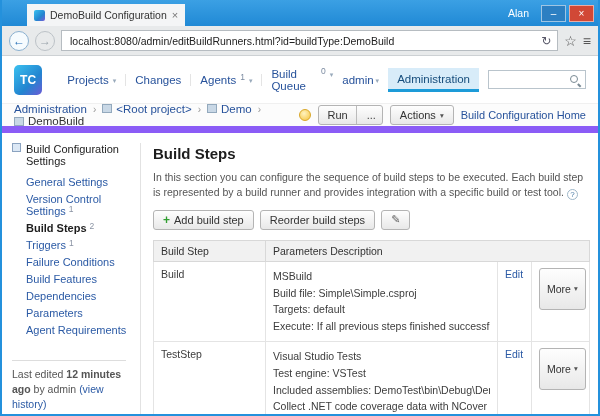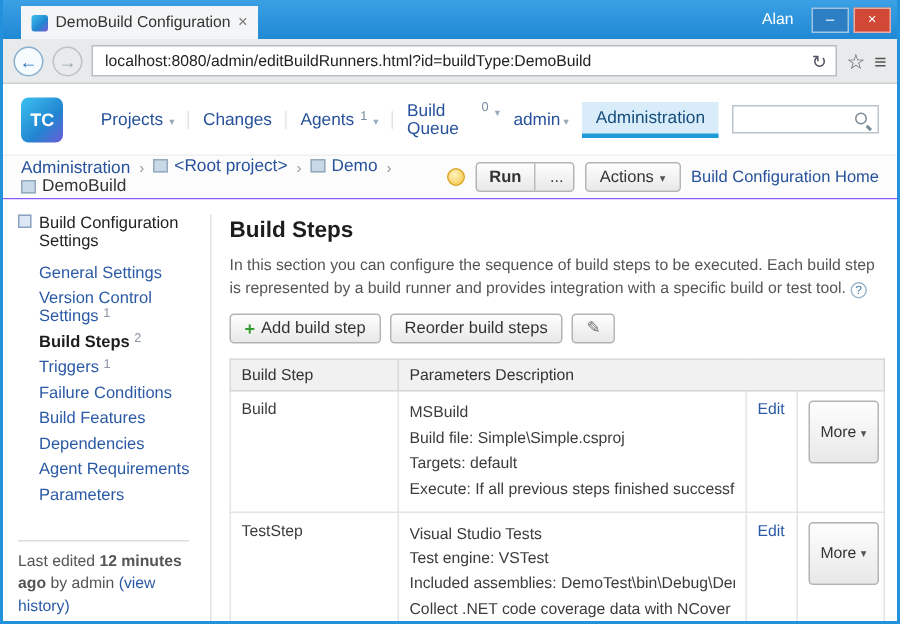--- a/index.html
+++ b/index.html
@@ -5,21 +5,21 @@
   * { box-sizing: border-box; }
   html,body { margin:0; padding:0; background:#fff; }
   body { font-family:"Liberation Sans","DejaVu Sans",sans-serif; }
   .window { width:600px; height:416px; border:2px solid #2491dc; border-top:none; background:#fff;
             overflow:hidden; display:flex; flex-direction:column; }
 
   
   .titlebar { flex:0 0 26px; height:26px; background:linear-gradient(#3ba0e4,#2089d5);
               display:flex; align-items:flex-end; }
   .tab { height:22px; min-width:158px; background:#f4f5f6; display:flex; align-items:center;
-         gap:5px; padding:4px 7px; margin-left:12px; font-size:10.5px; color:#333; }
+         gap:5px; padding:4px 7px; margin-left:25px; font-size:10.5px; color:#333; }
   .favicon { width:11px; height:11px; border-radius:2px; flex:0 0 11px;
              background:linear-gradient(135deg,#3bc1f0,#2285d0 60%,#7a5bd6); }
   .tab-close { margin-left:auto; color:#777; font-size:11px; line-height:1; }
   .titlebar-right { margin-left:auto; align-self:center; display:flex; align-items:center;
                     gap:3px; padding-right:4px; }
   .win-user { color:#fff; font-size:10.5px; margin-right:9px; }
   .win-btn { width:25px; height:17px; display:flex; align-items:center; justify-content:center;
              font-size:10px; color:#fff; border:1px solid rgba(255,255,255,.55); }
   .win-btn.min { background:#2c7fc2; }
   .win-btn.close { background:#d14836; }
@@ -57,35 +57,35 @@
                 display:flex; align-items:center; padding:0 4px; }
   .search-box input { border:none; outline:none; flex:1; font-size:10.5px; width:100%; font-family:inherit; }
   .mag { width:12px; height:12px; position:relative; flex:0 0 12px; }
   .mag::before { content:""; position:absolute; left:1px; top:1px; width:6px; height:6px;
                  border:1.5px solid #7a8a94; border-radius:50%; }
   .mag::after { content:""; position:absolute; left:9px; top:9px; width:4px; height:1.5px;
                 background:#7a8a94; transform:rotate(45deg); transform-origin:left center; }
 
   
   .breadcrumb-bar { flex:0 0 30px; height:30px; display:flex; align-items:center; padding:0 12px;
-                    background:#fcfcfc; border-top:1px solid #f0f0f0; border-bottom:1px solid #8b5cf6;
+                    background:#fcfcfc; border-top:1px solid #f0f0f0; border-bottom:7px solid #8b5cf6;
                     font-size:11.5px; }
   .crumb { color:#27529b; text-decoration:none; display:inline-flex; align-items:center; }
   .crumb.current { color:#333; }
   .crumb-sep { color:#999; margin:0 6px; font-size:10px; }
   .crumb-icon { width:10px; height:9px; background:#c9d8e6; border:1px solid #93a9bd;
                 display:inline-block; margin-right:4px; }
   .bc-right { margin-left:auto; display:flex; align-items:center; gap:7px; }
   .bulb { width:12px; height:12px; border-radius:50%; border:1px solid #d9a727;
           background:radial-gradient(circle at 40% 35%,#fff3c0,#f5c33c); }
   .btn { font-size:11px; color:#333; background:linear-gradient(#fefefe,#e8e8e8);
          border:1px solid #b4b4b4; border-radius:3px; padding:3px 9px;
          display:inline-flex; align-items:center; gap:4px; white-space:nowrap; }
   .btn.split { padding:0; }
-  .btn .seg1 { padding:3px 8px; border-right:1px solid #bbb;font-weight:bold; }
+  .btn .seg1 { padding:3px 8px; border-right:1px solid #bbb; }
   .btn .seg2 { padding:3px 6px; color:#444; }
   .home-link { color:#27529b; font-size:11px; text-decoration:none; white-space:nowrap; }
   .chev { font-size:7.5px; color:#555; }
 
   
   .content { flex:1; display:flex; padding:10px 8px 0 10px; overflow:hidden; background:#fff; }
   .sidebar { flex:0 0 128px; width:128px; font-size:11px; padding-right:4px; }
   .sb-title { display:flex; align-items:flex-start; gap:5px; color:#222; margin-bottom:6px; }
   .sb-title-icon { width:9px; height:9px; border:1px solid #8ba3c0; background:#dce8f5; flex:0 0 9px; }
   .sb-item { display:block; color:#2b5aa5; text-decoration:none; padding:2.5px 0 2.5px 14px; }
@@ -213,22 +213,22 @@
         <span class="sb-title-icon"></span>
         <span>Build Configuration Settings</span>
       </div>
       <a class="sb-item"><span>General Settings</span></a>
       <a class="sb-item"><span>Version Control Settings</span><span class="sb-badge">1</span></a>
       <a class="sb-item active"><span>Build Steps</span><span class="sb-badge">2</span></a>
       <a class="sb-item"><span>Triggers</span><span class="sb-badge">1</span></a>
       <a class="sb-item"><span>Failure Conditions</span></a>
       <a class="sb-item"><span>Build Features</span></a>
       <a class="sb-item"><span>Dependencies</span></a>
+      <a class="sb-item"><span>Parameters</span></a>
       <a class="sb-item"><span>Agent Requirements</span></a>
-      <a class="sb-item"><span>Parameters</span></a>
       <div class="sb-footer">
         <span>Last edited</span>
         <b>12 minutes ago</b>
         <span>by admin</span>
         <a class="history-link">(view history)</a>
       </div>
     </div>
 
     <div class="main">
       <div class="page-title">Build Steps</div>

